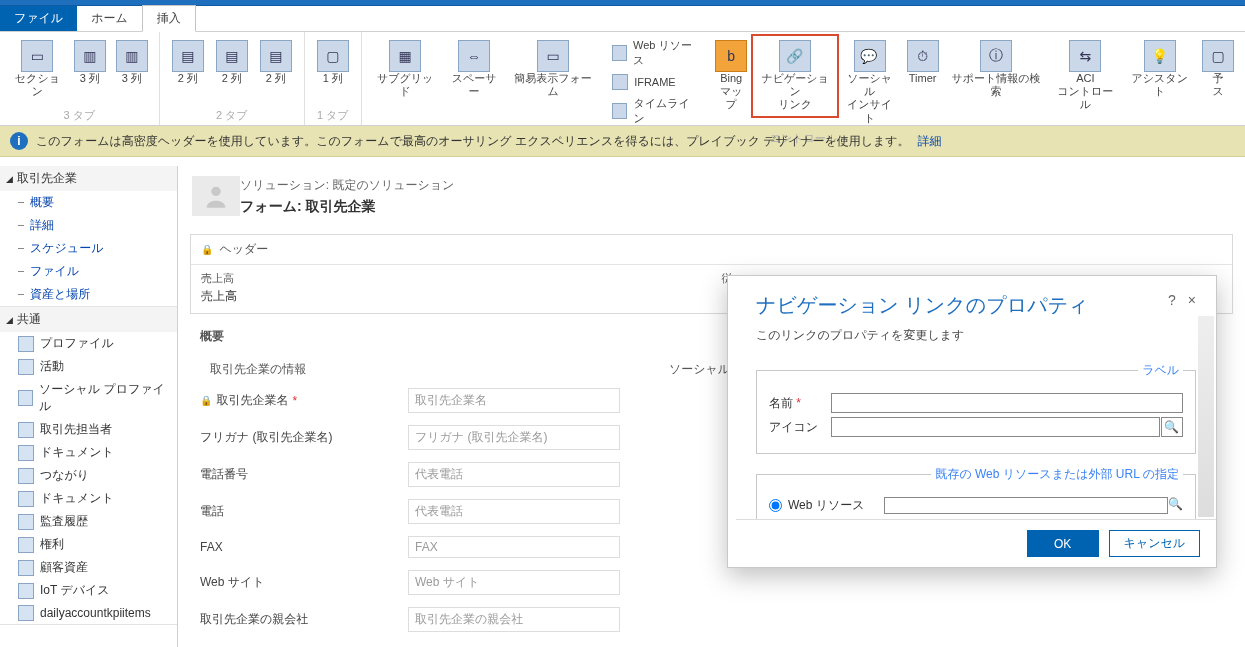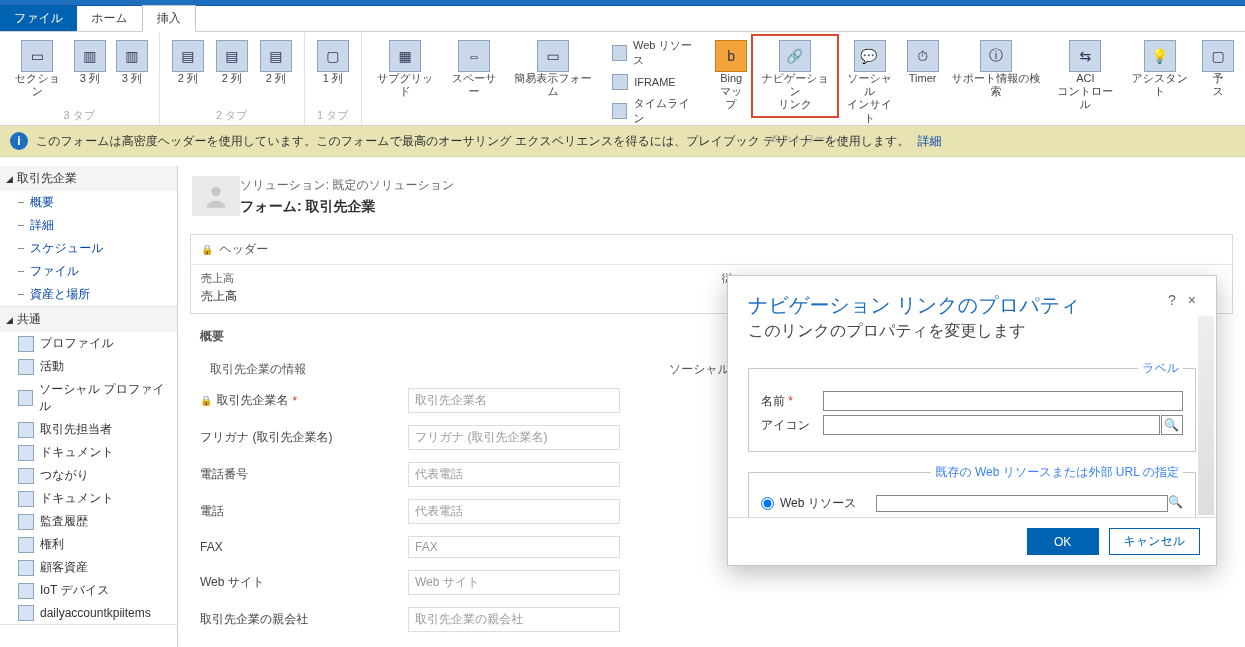--- a/index.html
+++ b/index.html
@@ -43,25 +43,25 @@
     .cols { display:flex; }
     .col { flex:1; padding:6px 10px; }
     .field-row { display:flex; align-items:center; gap:8px; padding:6px 0; }
     .field-row .flabel { width:200px; font-size:12px; color:#444; display:flex; align-items:center; gap:4px; }
     .field-row .finput { flex:1; border:1px solid #ddd; padding:3px 6px; color:#9b9b9b; font-size:12px; background:#fff; }
     .lock-icon { color:#c05a30; font-size:10px; }
     .req { color:#d33; }
     .section-title { font-size:12px; color:#555; padding:6px 10px; font-weight:600; }
     .sub-title { font-size:12px; color:#555; padding:4px 10px; }
     
-    .dialog-overlay { position:absolute; right:28px; top:275px; width:490px; background:#fff; border:1px solid #c8c8c8; box-shadow:0 8px 24px rgba(0,0,0,0.25); z-index:50; }
+    .dialog-overlay { position:absolute; right:28px; top:275px; width:490px; background:#fff; border:1px solid #c8c8c8; box-shadow:0 8px 24px rgba(0,0,0,0.25); z-index:50;padding-left:8px; }
     .dlg-head { padding:16px 20px 10px; display:flex; align-items:flex-start; }
     .dlg-head .t { flex:1; }
     .dlg-head .t h2 { font-size:20px; font-weight:400; color:#1f6fbf; }
-    .dlg-head .t .sub { font-size:16px; color:#444; margin-top:2px; }
+    .dlg-head .t .sub { font-size:12px; color:#444; margin-top:8px; }
     .dlg-head .actions { display:flex; gap:12px; font-size:14px; color:#666; }
     .dlg-head .actions span { cursor:pointer; }
     .dlg-body { padding:8px 20px 0; overflow:hidden; height:165px; }
     fieldset { border:1px solid #c8c8c8; padding:10px 12px 12px; margin-bottom:12px; }
     legend { color:#3b82f6; font-size:12px; padding:0 4px;text-align:right; }
     .dlg-row { display:flex; align-items:center; gap:2px; margin:4px 0; }
     .dlg-row label { width:60px; font-size:12px; color:#333; }
     .dlg-row input[type=text] { flex:1; border:1px solid #888; padding:2px 4px; font-size:12px; }
     .dlg-row .picker { width:22px; height:20px; border:1px solid #888; margin-left:-1px; display:flex; align-items:center; justify-content:center; cursor:pointer; }
     .radio-row { display:flex; align-items:center; gap:6px; margin:4px 0; }

